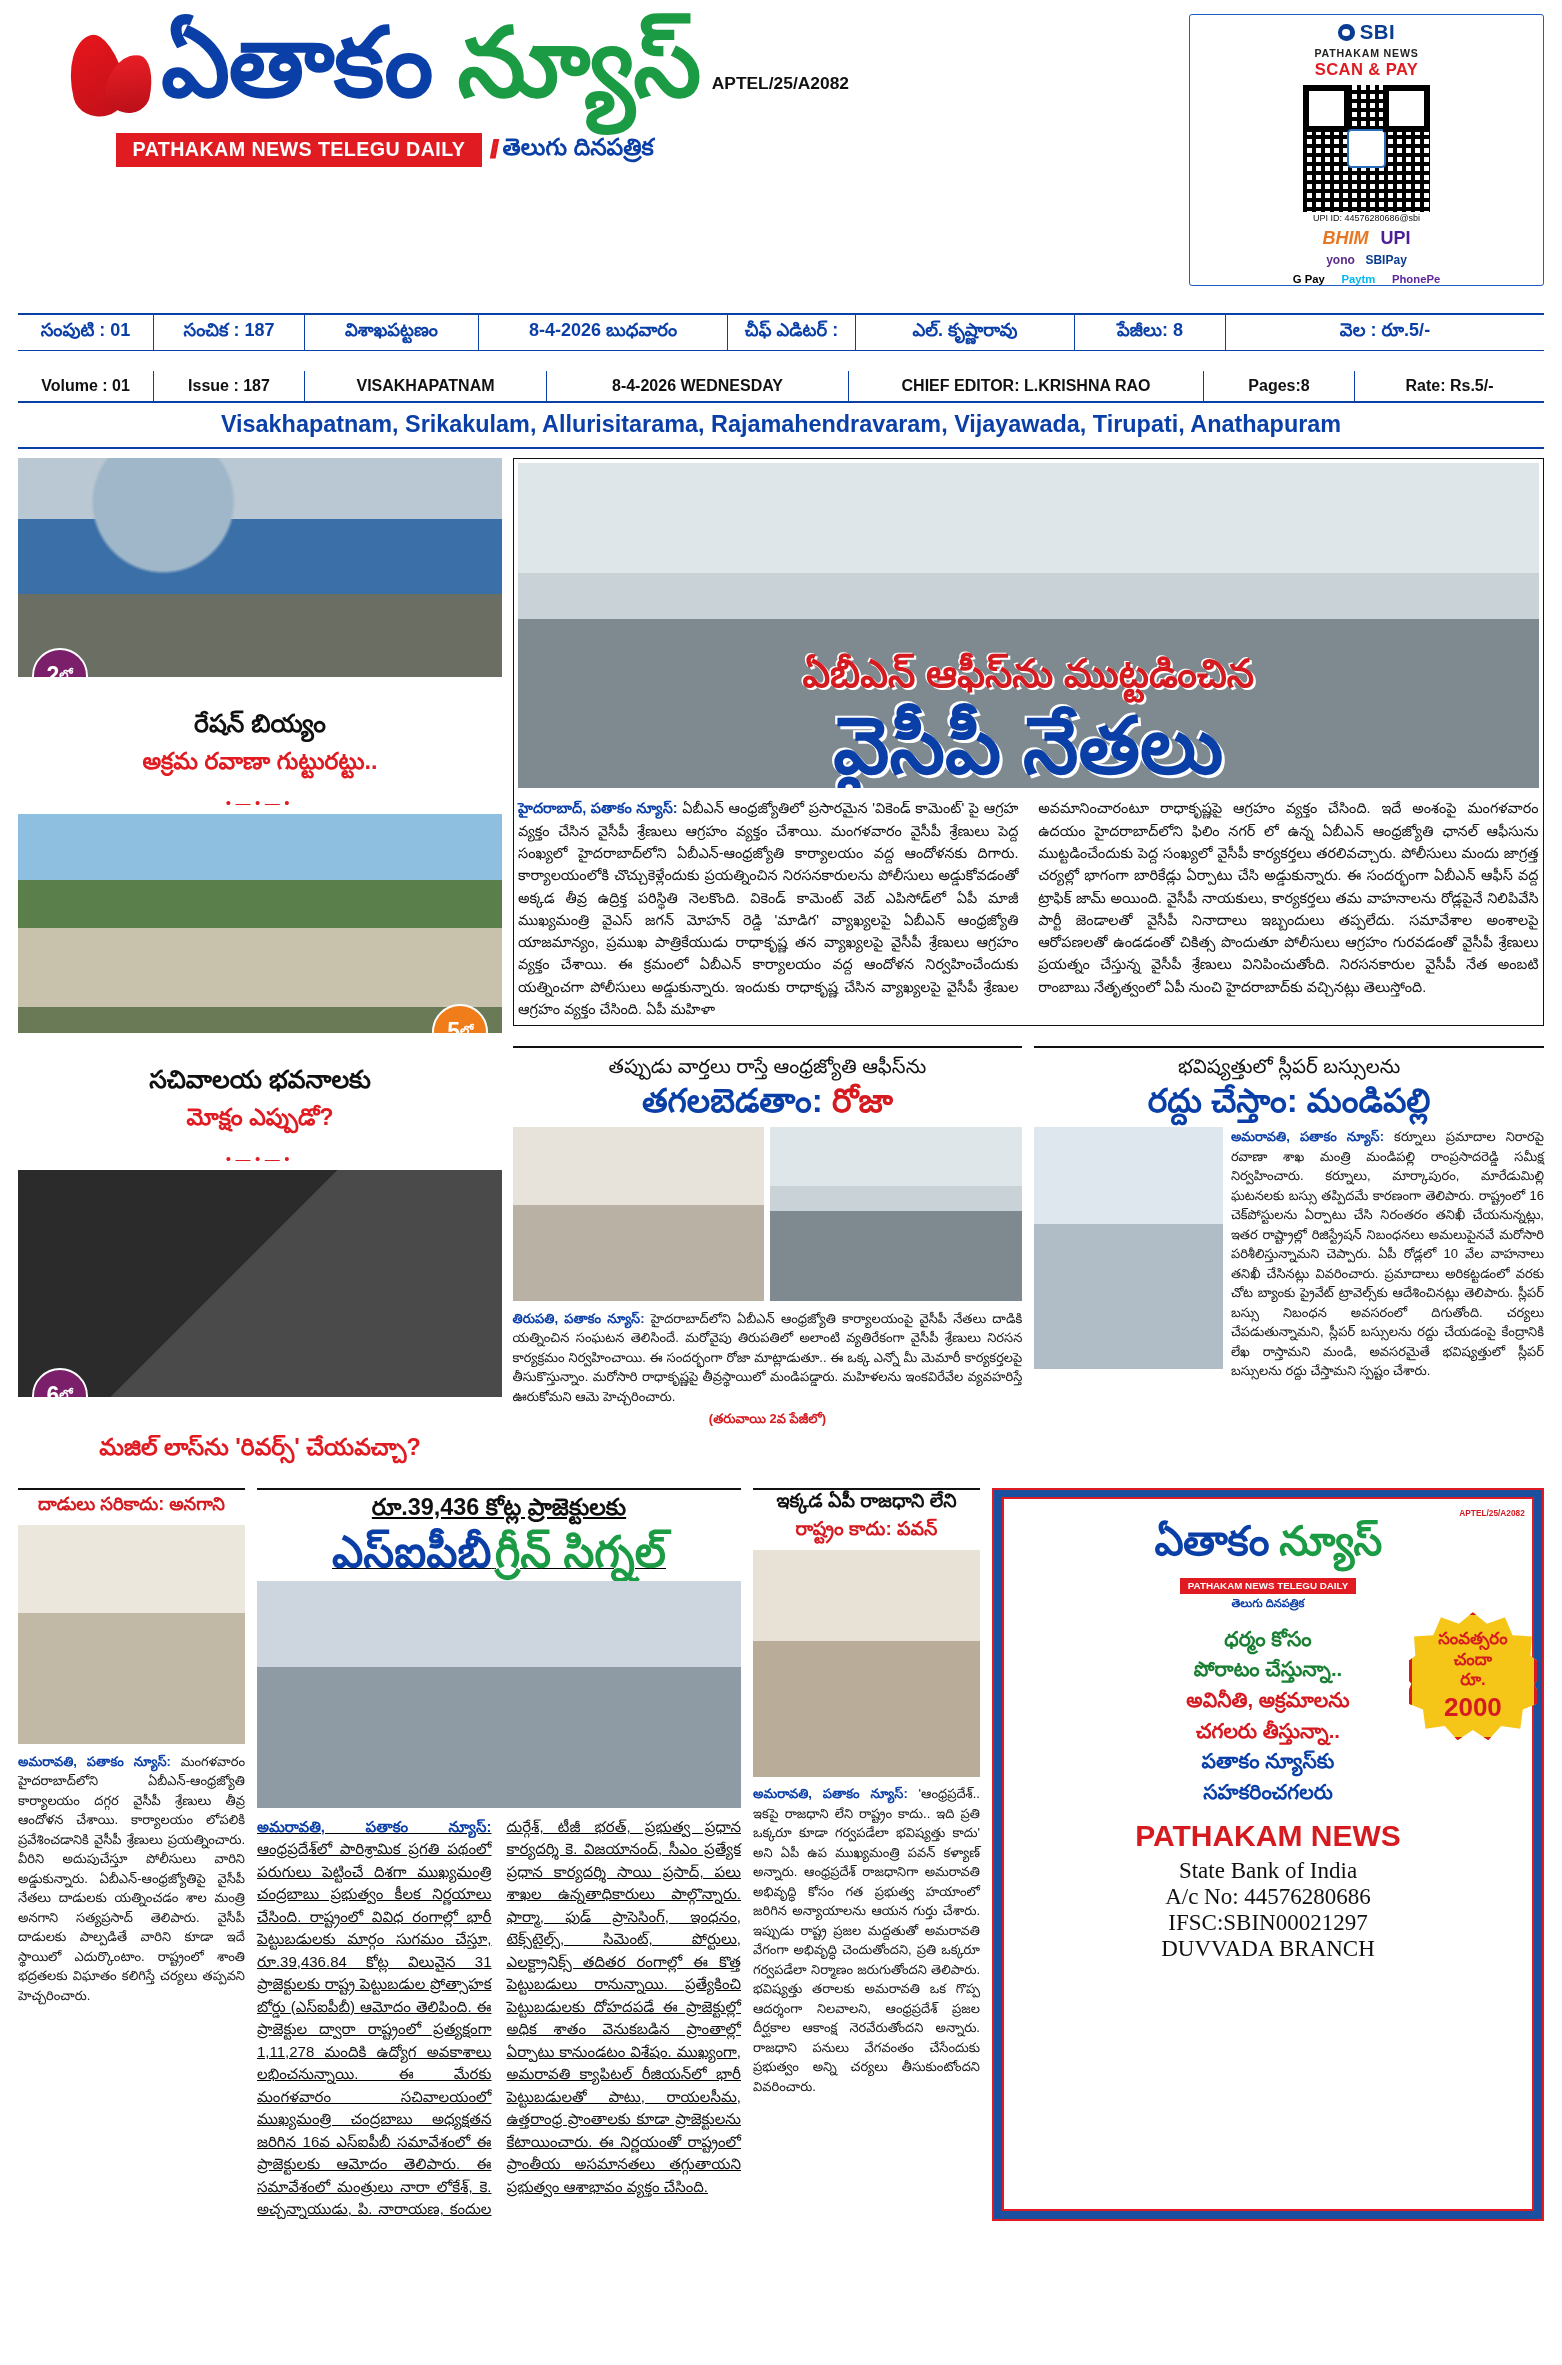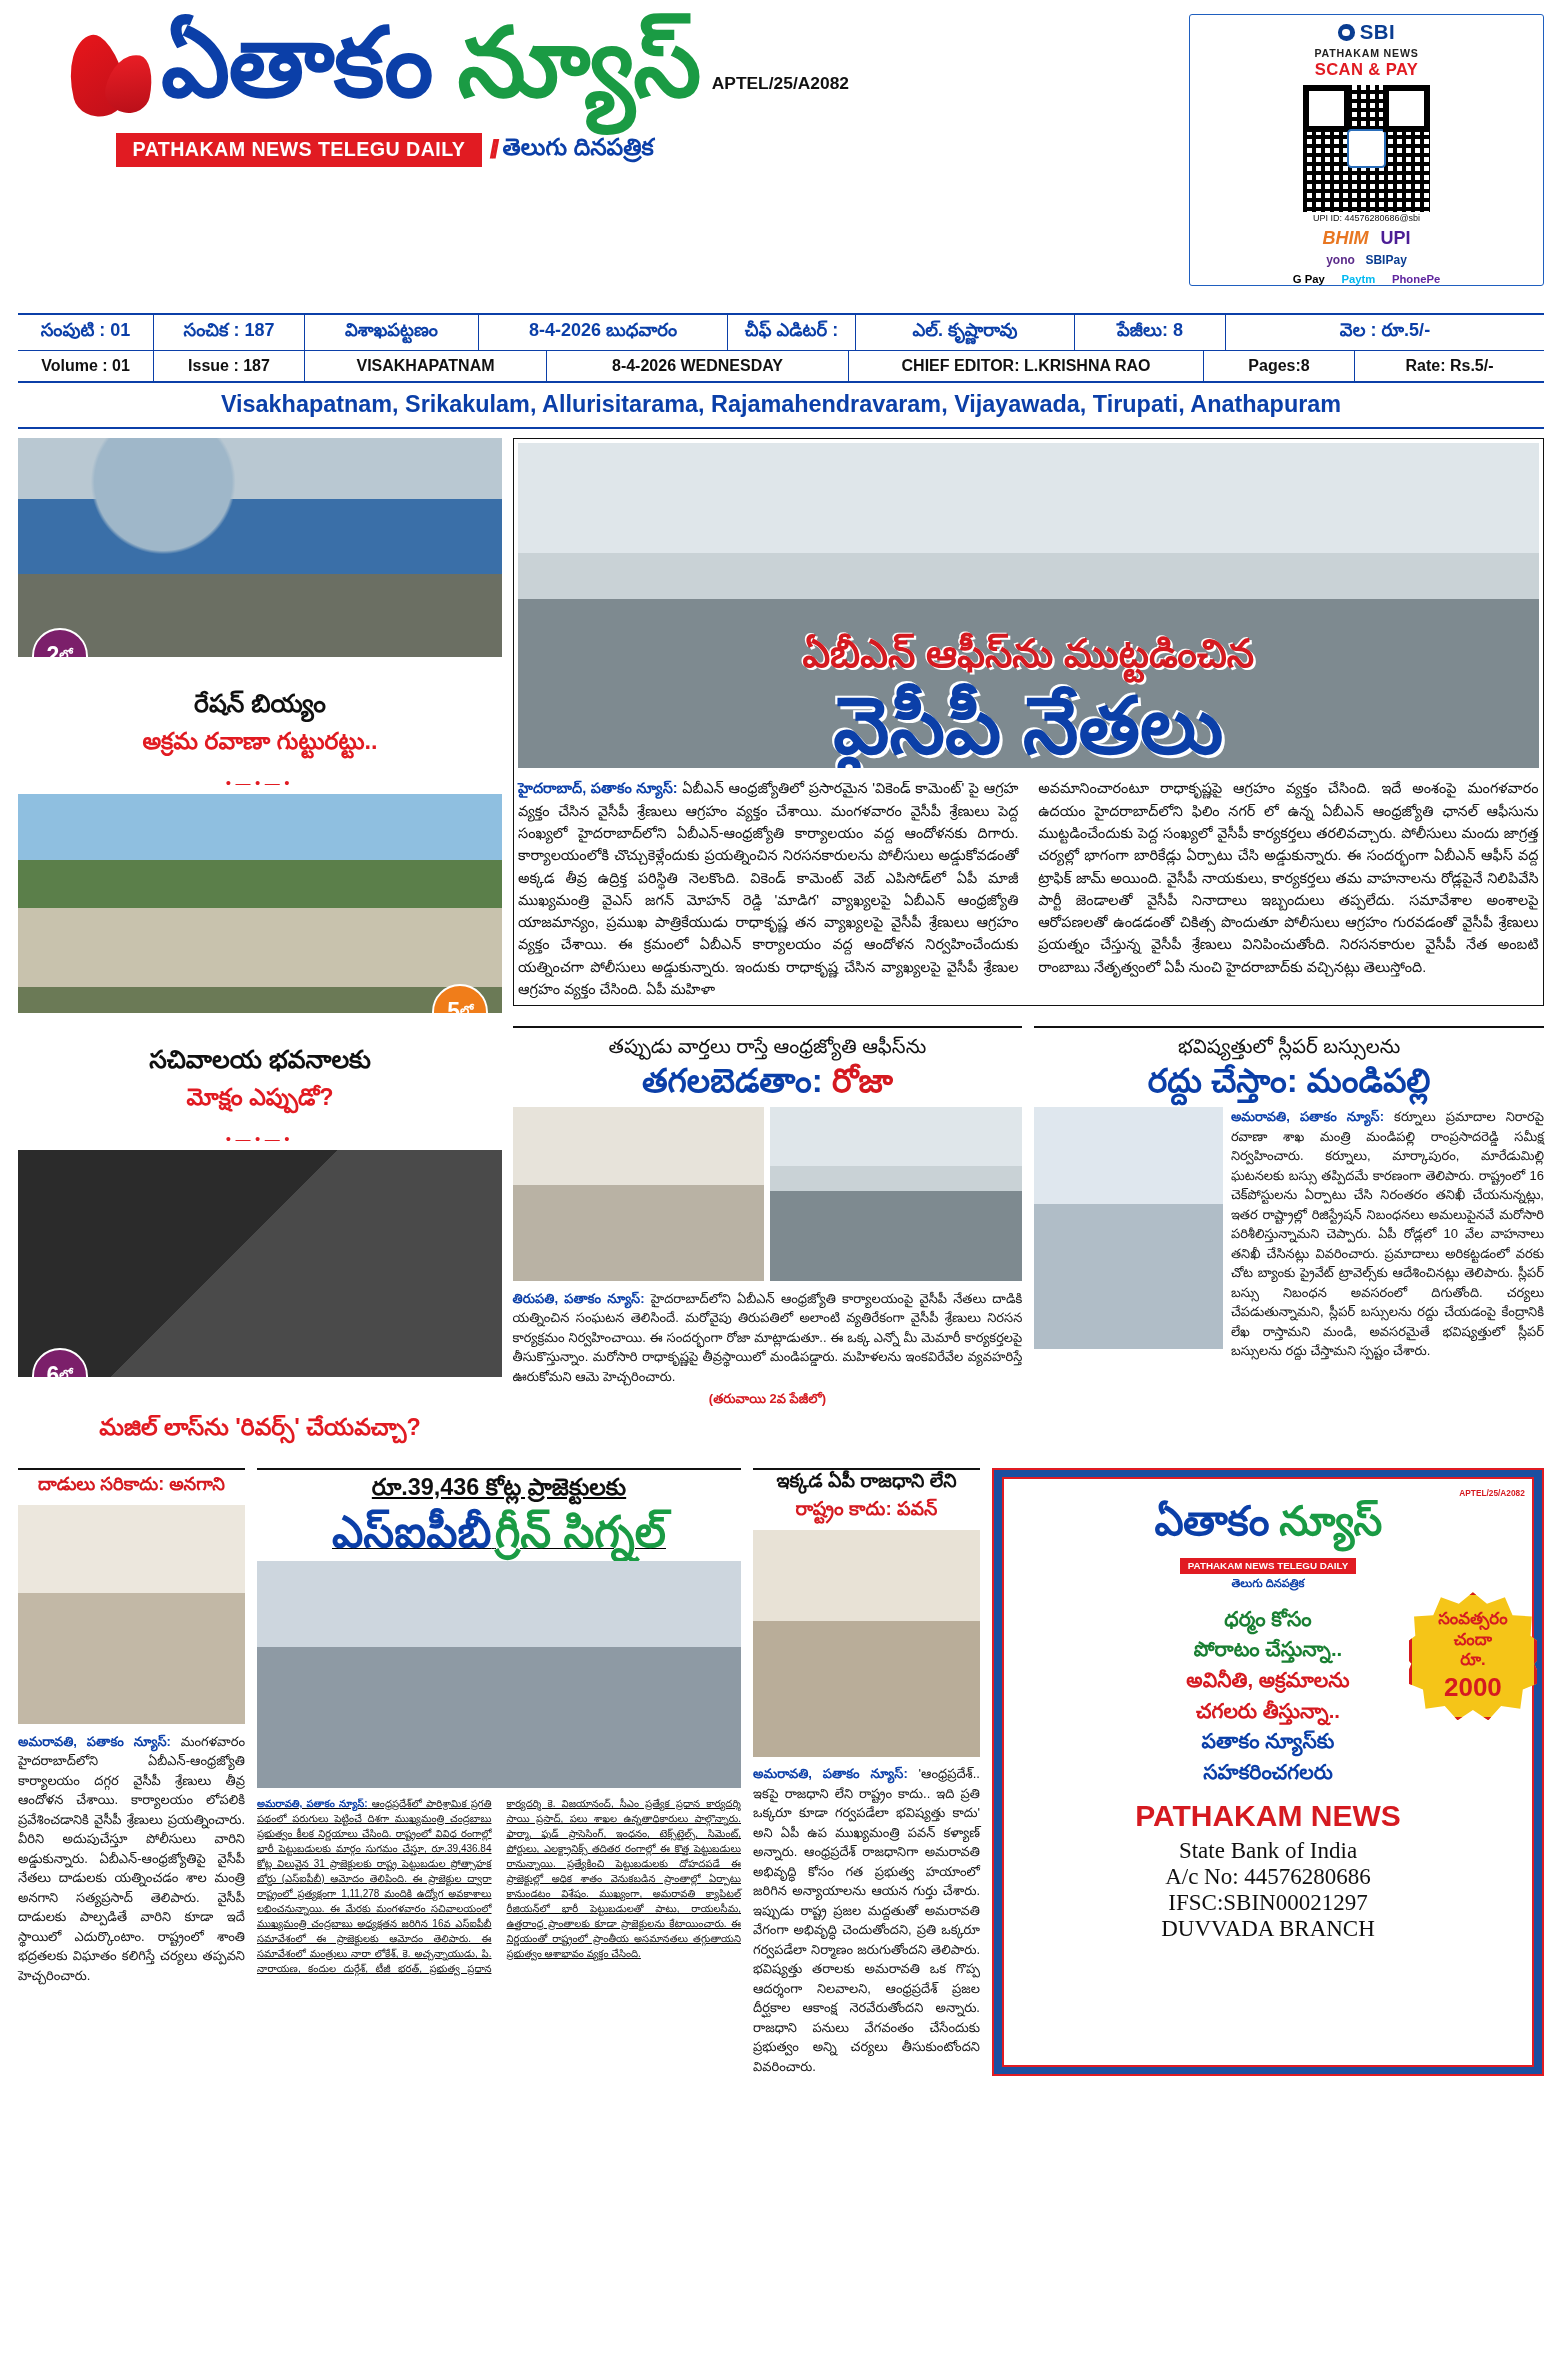--- a/index.html
+++ b/index.html
@@ -88,21 +88,21 @@
   
   .info-bar {
     border-top: 2.3px solid #0b3fa8; border-bottom: 1.5px solid #0b3fa8;
     display: flex; align-items: stretch; height: 38px; margin-top: 4.5px;
   }
   .info-bar .cell {
     display:flex; align-items:center; justify-content:center; font-size: 18px; font-weight: 700;
     color:#0b3fa8; padding: 0 9px; border-right: 1.5px solid #0b3fa8;
   }
   .info-bar .cell:last-child { border-right: none; }
-  .info-bar2 { border-bottom: 2.3px solid #0b3fa8; display:flex; height: 32px; }
+  .info-bar2 { border-bottom: 2.3px solid #0b3fa8; display:flex; height: 32px; margin-top: 20px; }
   .info-bar2 .cell { display:flex; align-items:center; justify-content:center; font-size: 16px; font-weight: 700; color:#111; padding: 0 9px; border-right: 1.5px solid #0b3fa8;}
   .info-bar2 .cell:last-child{border-right:none;}
   .editions {
     background:#fff; text-align:center; font-size: 23.4px; font-weight: 800; color:#0b3fa8;
     padding: 7.6px 0 9px; border-bottom: 2.3px solid #0b3fa8;
   }
 
   
   .content { display: flex; gap: 10.6px; margin-top: 9px; }
   .col-left { width: 484px; }
@@ -120,21 +120,21 @@
   .badge.p { background:#7b1f6a; }
   .badge.o { background:#f07d1a; }
   .dots { text-align:center; color:#e11b22; font-size: 15px; letter-spacing: 4.5px; margin: 3px 0;}
 
   .lead-photo { height: 325px; position: relative; overflow:hidden; }
   .lead-head-wrap { position:absolute; left:0; right:0; bottom: 3px; text-align:center; }
   .lead-head1 { font-size: 39px; font-weight: 800; color:#d51a20; text-shadow: 2.3px 2.3px 0 #fff, -1.5px -1.5px 0 #fff; }
   .lead-head2 { font-size: 79px; font-weight: 800; color:#0b3fa8; line-height: 1; text-shadow: 3px 3px 0 #fff, -2.3px -2.3px 0 #fff; }
 
   .body-cols { column-count: 2; column-gap: 19.7px; font-size: 14.4px; line-height: 1.55; text-align: justify; color:#111; margin-top: 9px; }
-  .body-cols3 { column-count: 2; column-gap: 15px; font-size: 10px; line-height: 1.5; text-align: justify; color:#111;}
+  .body-cols3 { column-count: 2; column-gap: 15px; font-size: 15px; line-height: 1.5; text-align: justify; color:#111;}
   .small-body { font-size: 13px; line-height: 1.5; text-align: justify; color:#111; }
 
   .sec { border-top: 1.5px solid #111; margin-top: 9px; padding-top: 7.6px; }
   .sec-k { font-size: 19.7px; font-weight: 400; color:#111; text-align:center; }
   .sec-h { font-size: 33px; font-weight: 800; color:#0b3fa8; text-align:center; line-height:1.1; }
   .sec-h .red { color:#d51a20; }
 
   .two-sec { display:flex; gap: 12px; margin-top: 10.6px; }
   .two-sec > div { flex: 1; }
 

